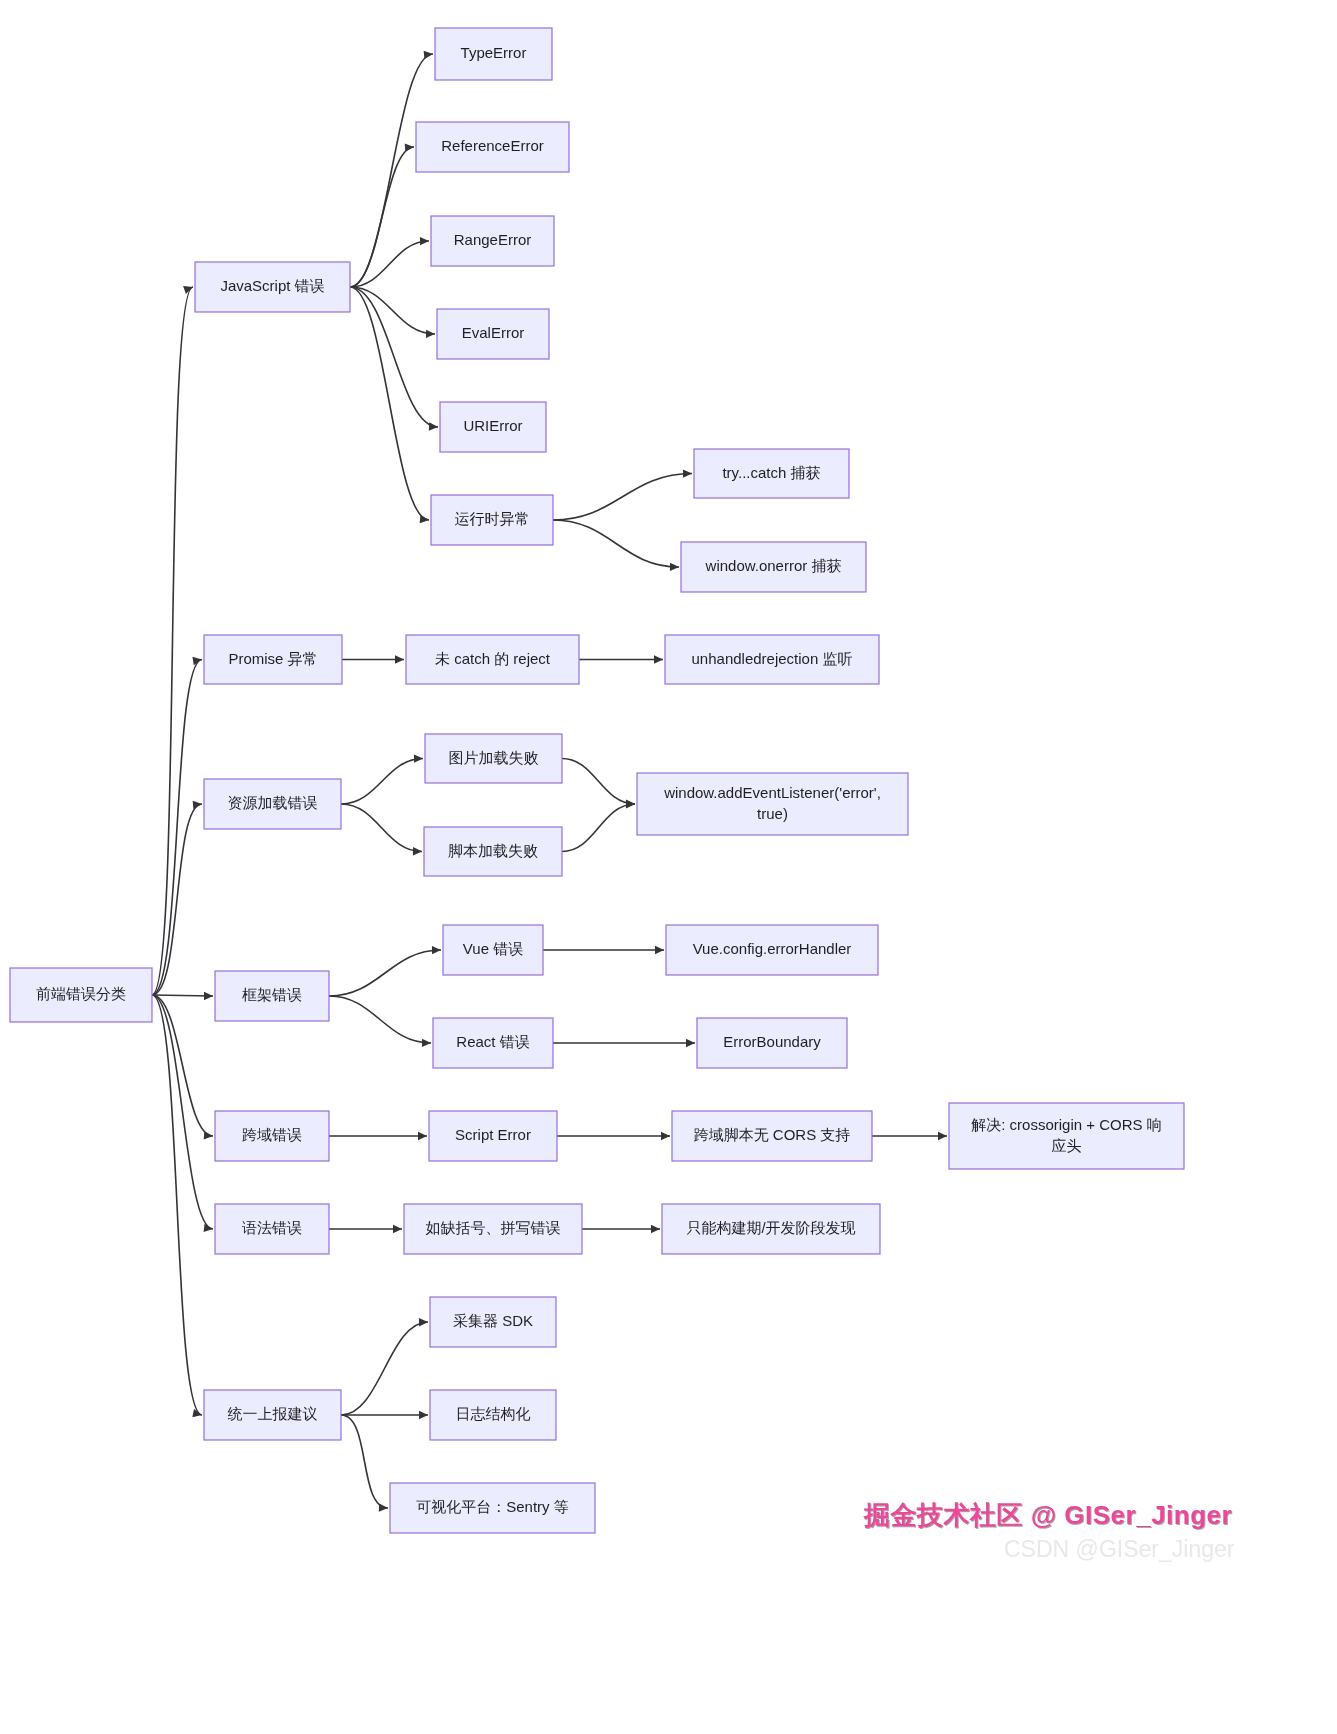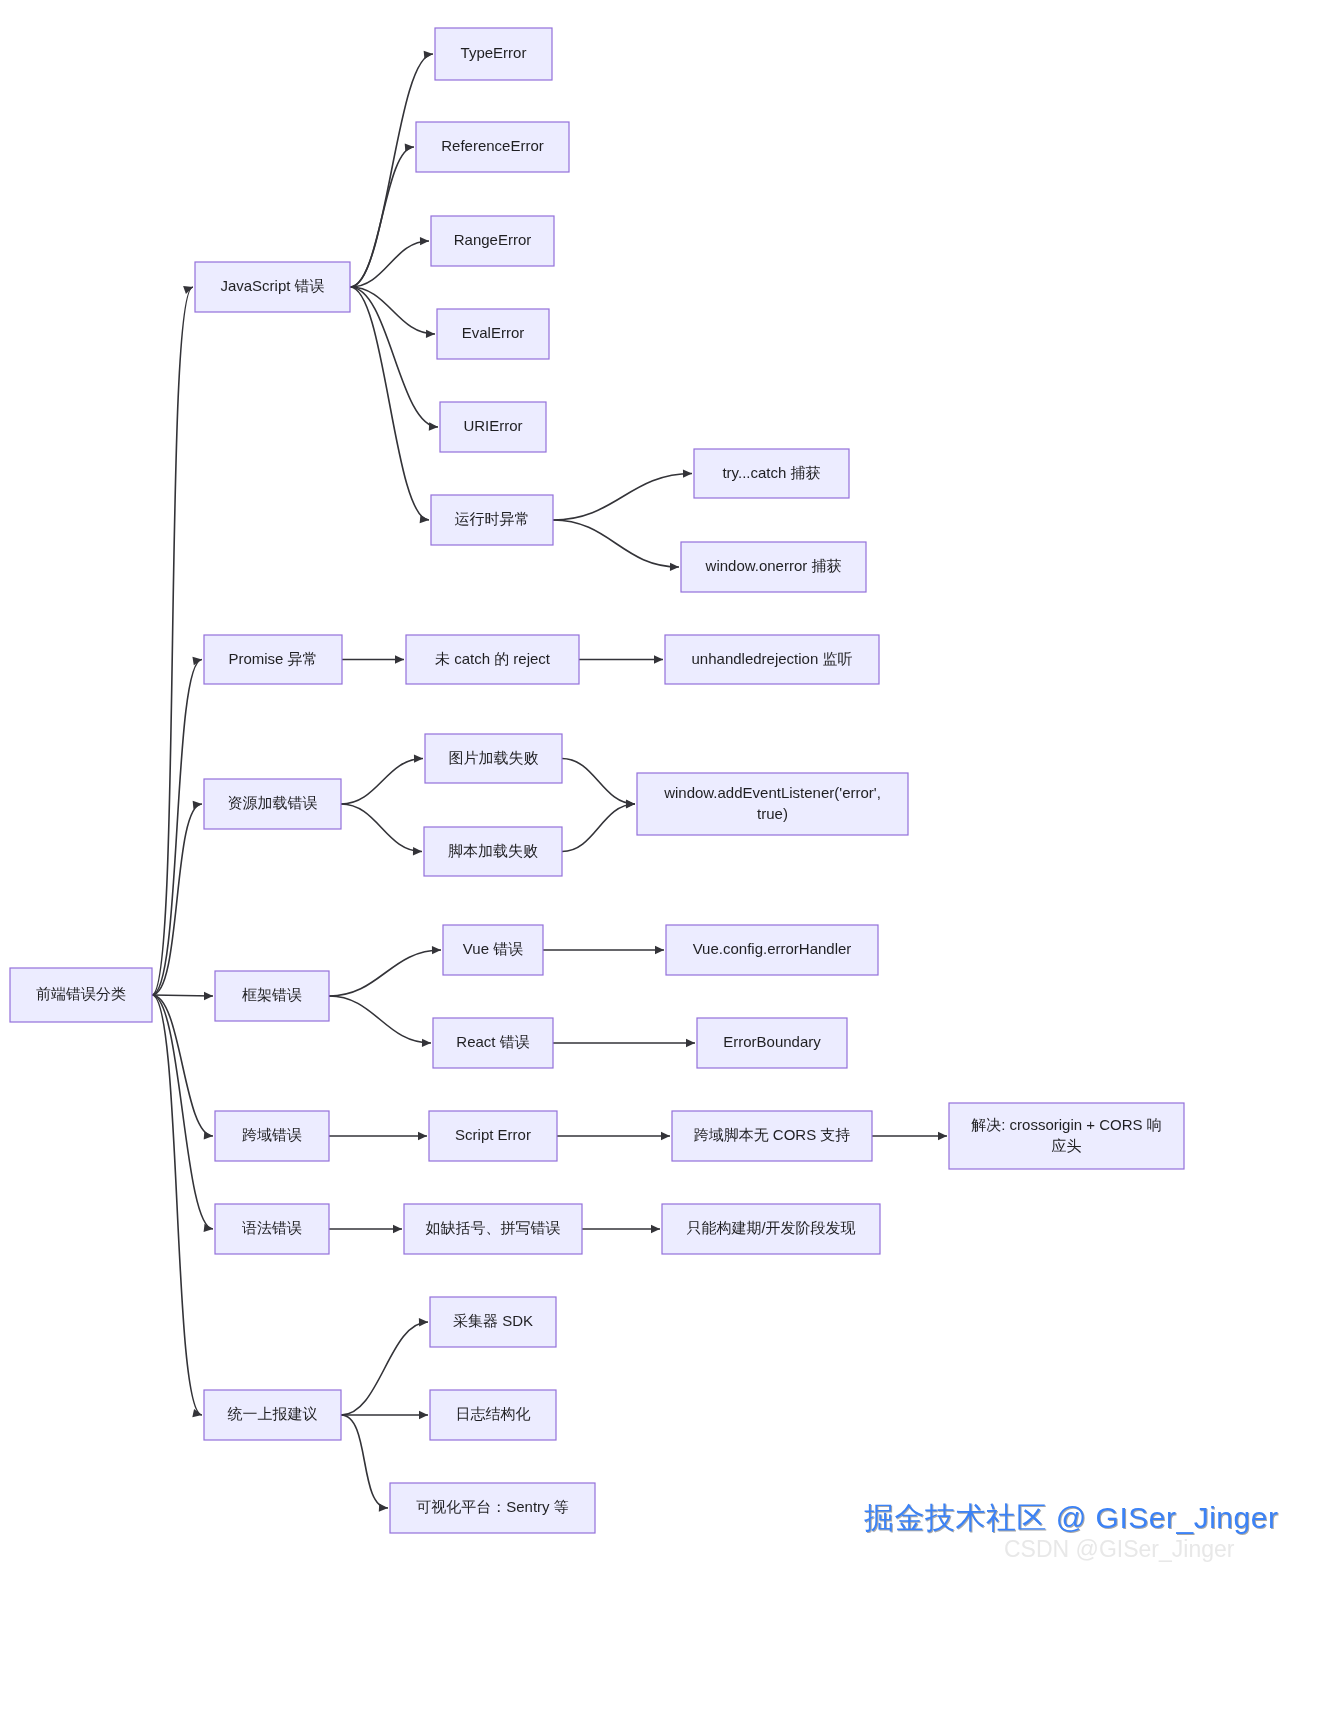--- a/index.html
+++ b/index.html
@@ -44,25 +44,26 @@
     stroke: #333338;
     stroke-width: 1.6px;
   }
   .arrow-head {
     fill: #333338;
     stroke: none;
   }
   .watermark-main {
     position: absolute;
     font-family: "Liberation Sans", sans-serif;
-    font-size: 30px;
-    color: #3b82f6;
+    font-size: 26px;
+    color: #ec4899;
     text-shadow: 1px 1px 0 #a9a9a9;
     white-space: nowrap;
     letter-spacing: 0.5px;
+    font-weight: bold;
   }
   .watermark-sub {
     position: absolute;
     font-family: "Liberation Sans", sans-serif;
     font-size: 23px;
     color: #e8e8e8;
     white-space: nowrap;
   }
 </style>
 </head>

